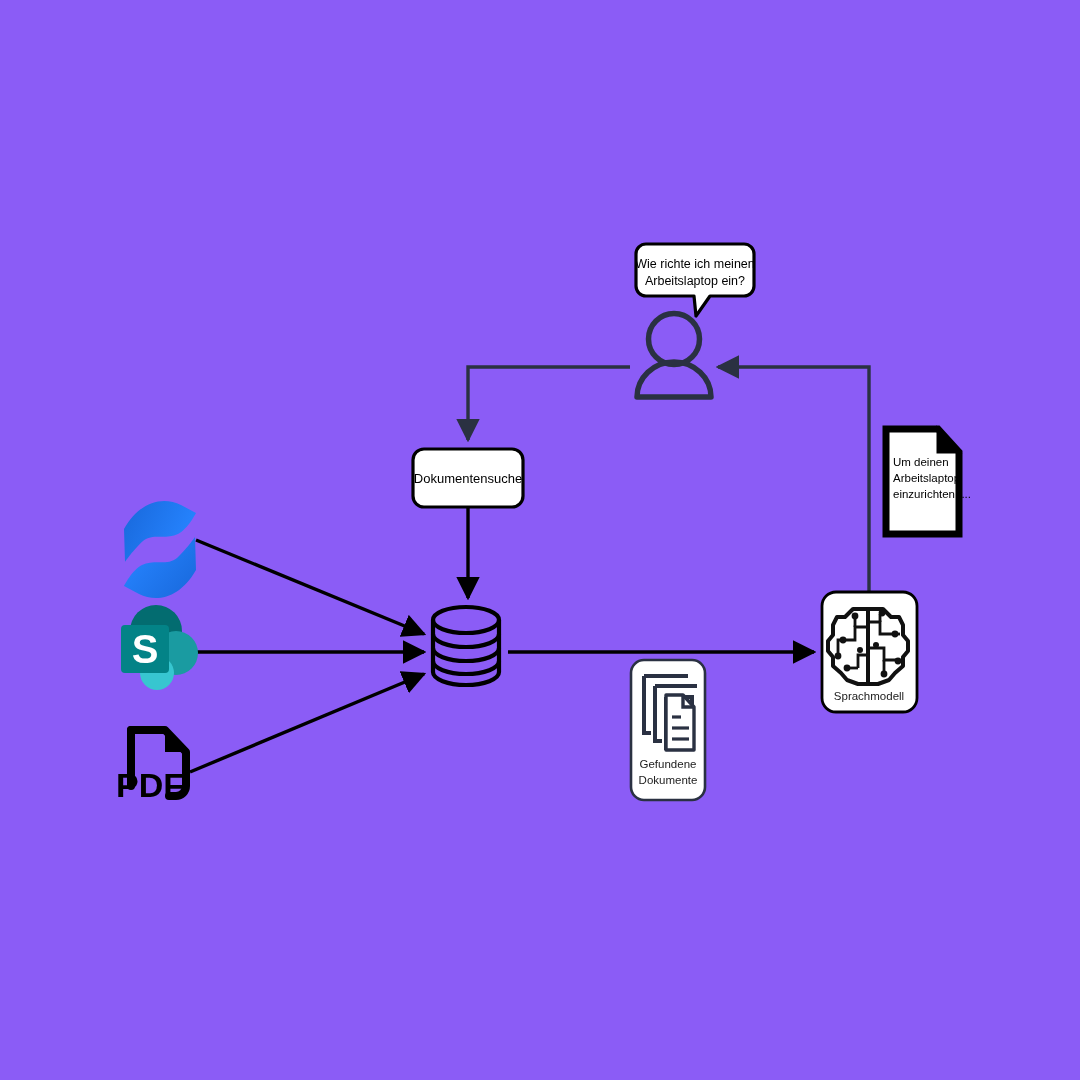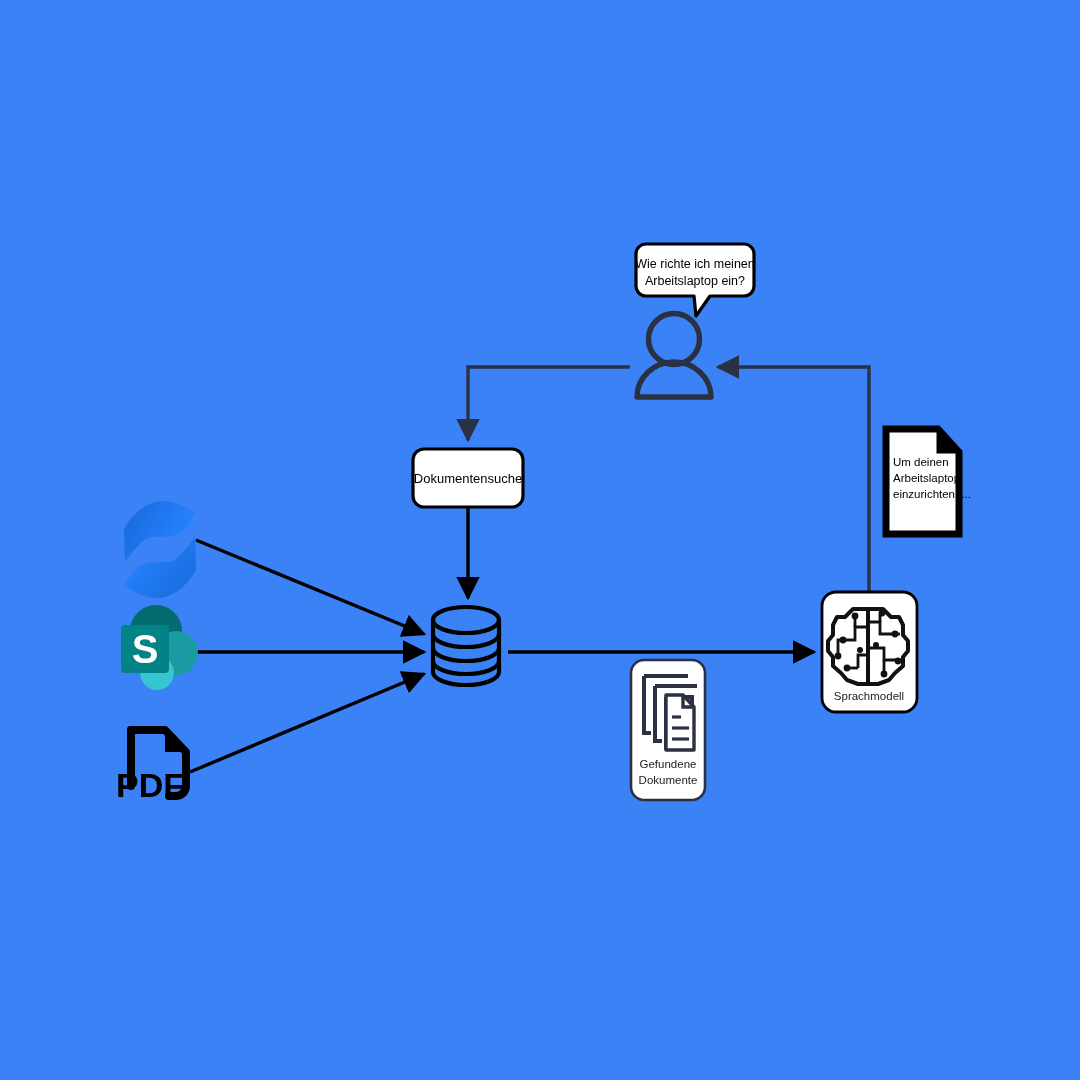--- a/index.html
+++ b/index.html
@@ -10,21 +10,21 @@
   body {
     width: 1080px;
     height: 1080px;
     font-family: "Liberation Sans", sans-serif;
     overflow: hidden;
   }
   #canvas {
     position: relative;
     width: 1080px;
     height: 1080px;
-    background: #3b82f6;
+    background: #8b5cf6;
   }
   svg#diagram {
     position: absolute;
     top: 0;
     left: 0;
     width: 1080px;
     height: 1080px;
   }
   .bubble-text {
     font-family: "Liberation Sans", sans-serif;

